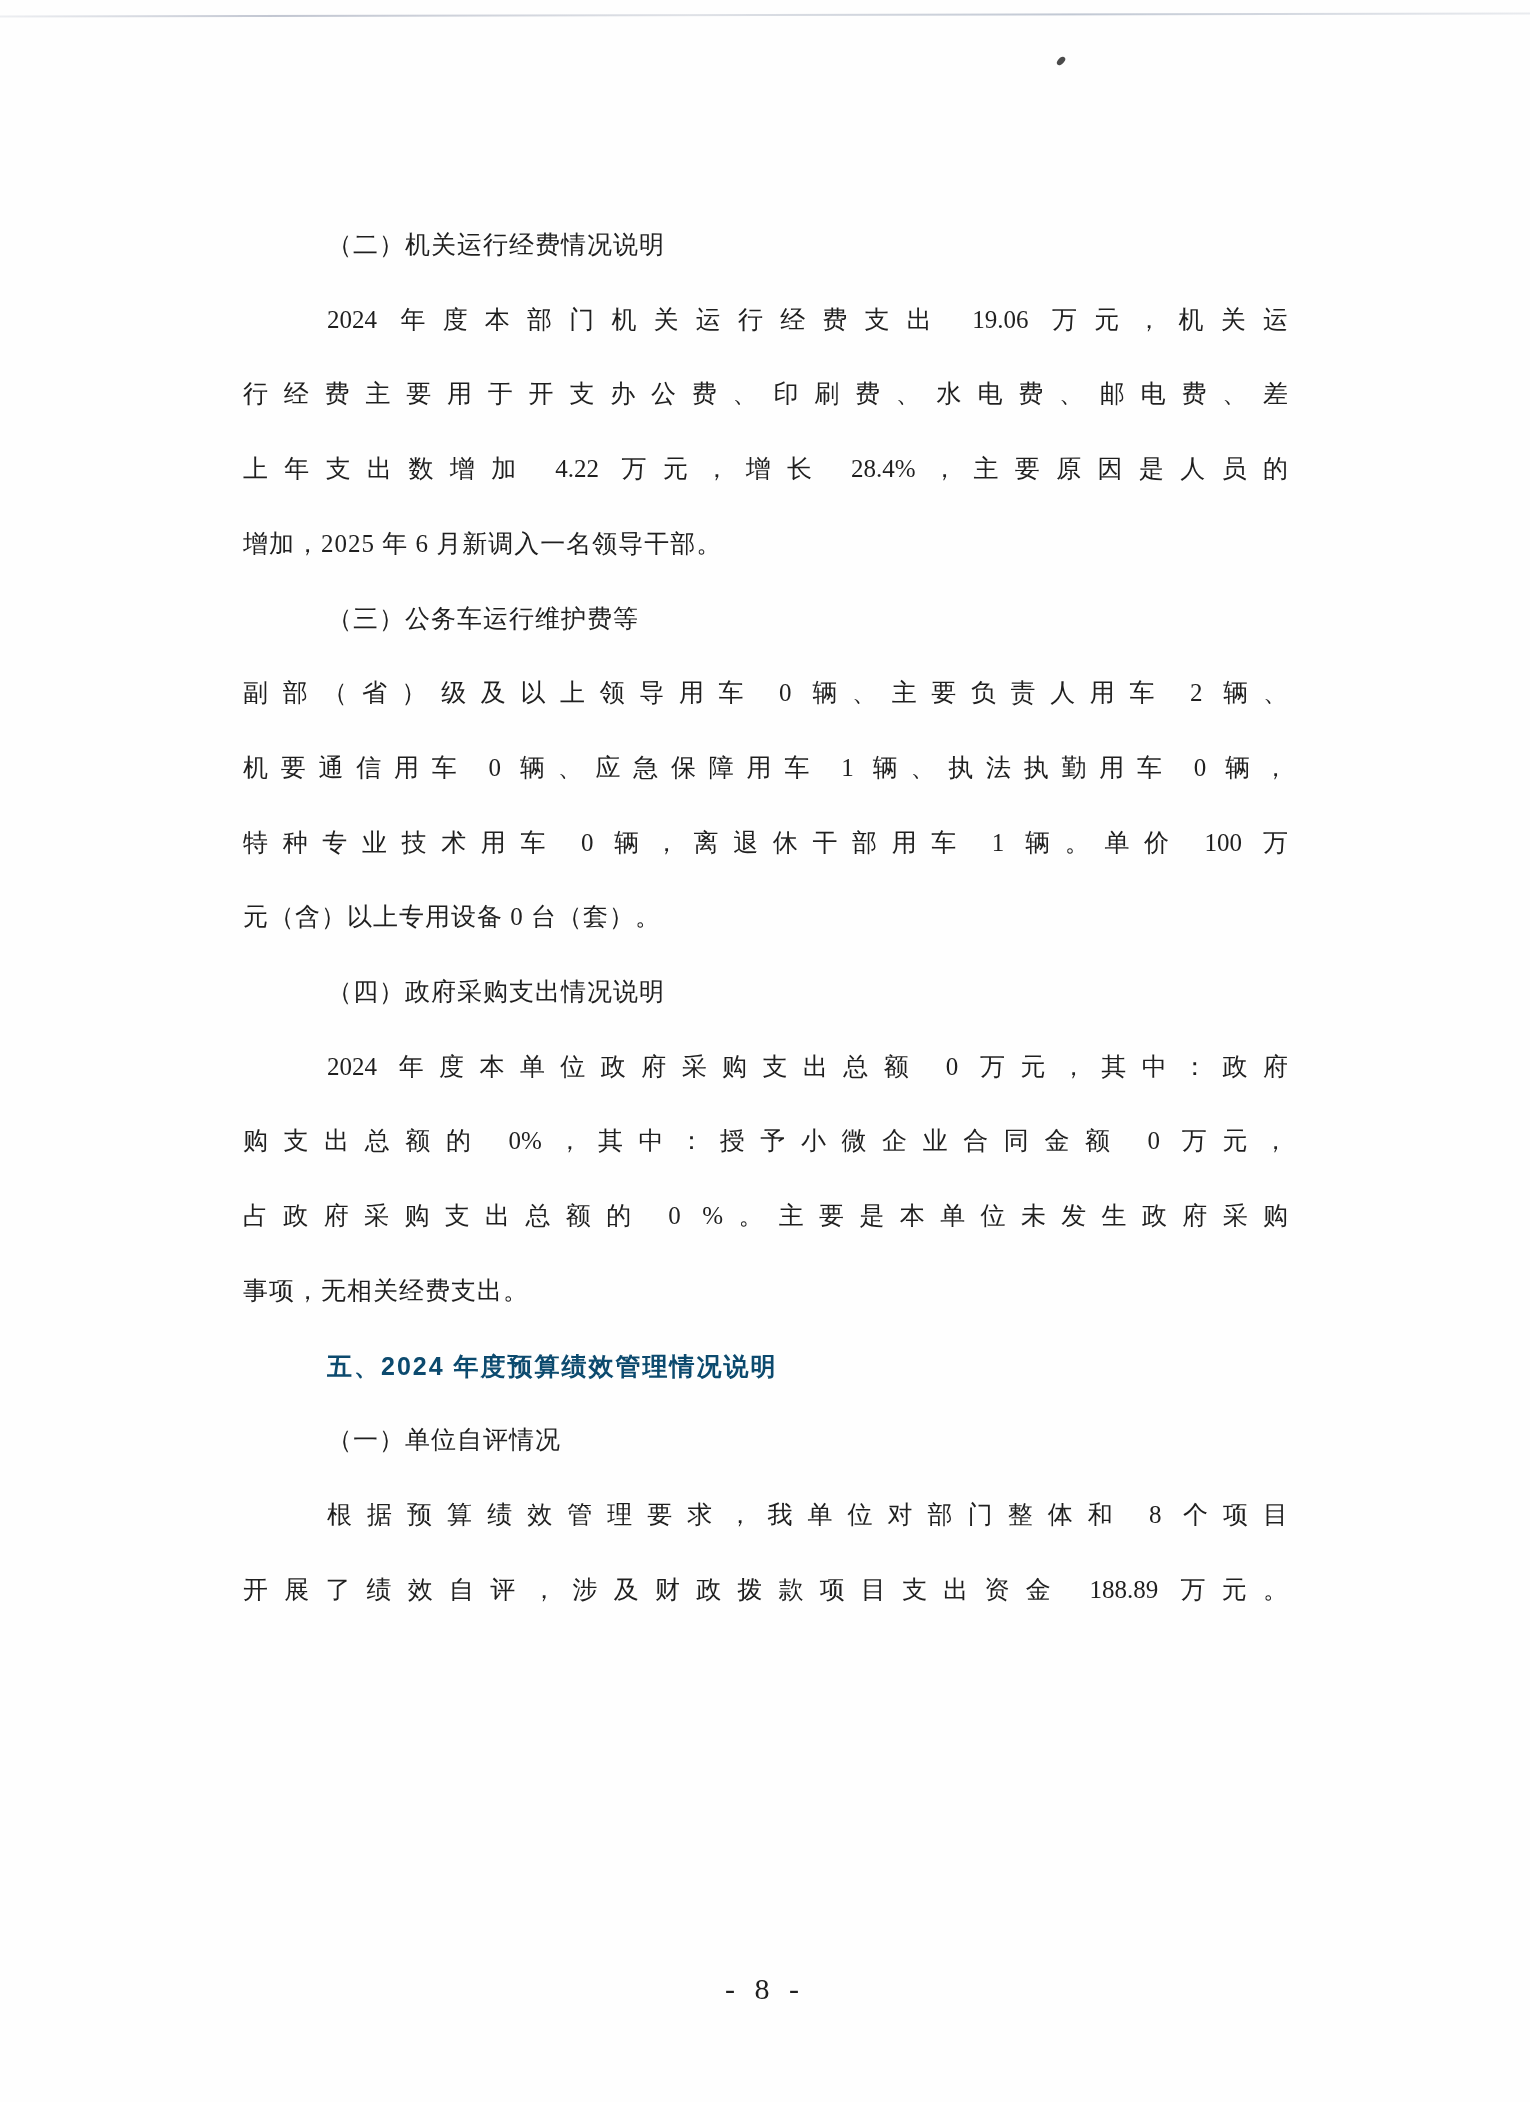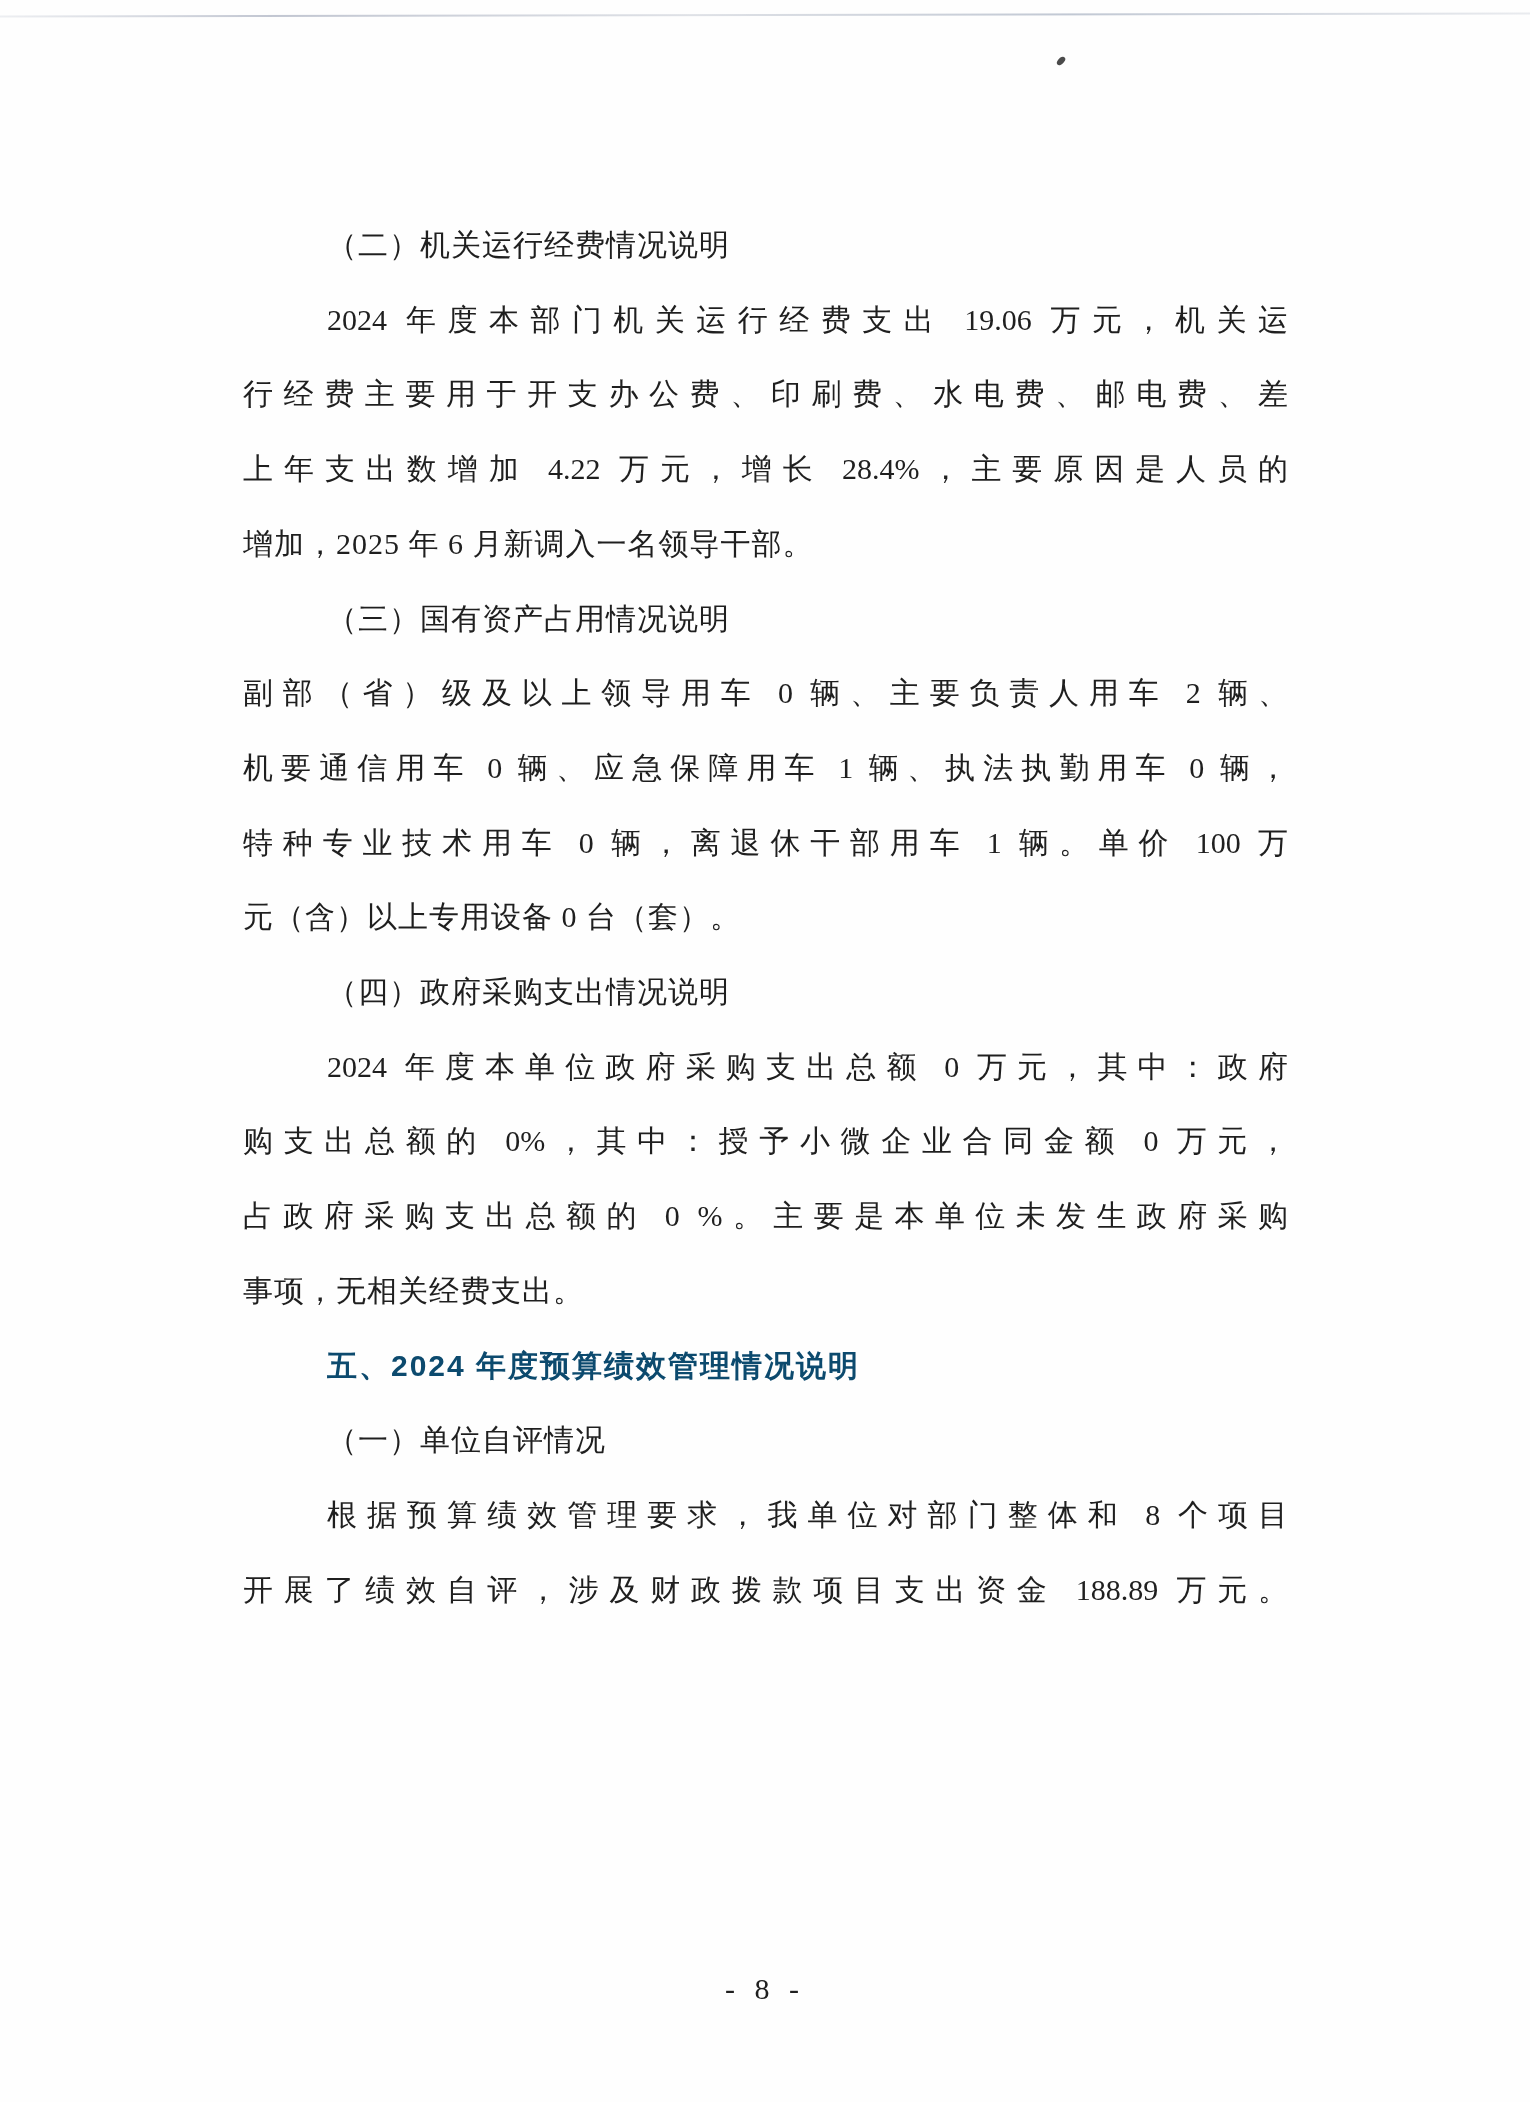--- a/index.html
+++ b/index.html
@@ -43,21 +43,21 @@
     opacity: 0.85;
   }
   .textblock {
     position: absolute;
     left: 243px;
     top: 208px;
     width: 1045px;
     color: #1f1f1f;
   }
   .line {
-    font-size: 30px;
+    font-size: 25px;
     line-height: 74.7px;
     letter-spacing: 1px;
     white-space: nowrap;
     text-align: left;
   }
   .line.justify {
     letter-spacing: 0;
     white-space: normal;
     text-align: justify;
     text-align-last: justify;
@@ -88,21 +88,21 @@
 <div class="page">
   <div class="scan-line"></div>
   <div class="speck"></div>
 
   <div class="textblock">
       <div class="line indent">（二）机关运行经费情况说明</div>
       <div class="line indent justify">2024 年度本部门机关运行经费支出 19.06 万元，机关运</div>
       <div class="line justify">行经费主要用于开支办公费、印刷费、水电费、邮电费、差</div>
       <div class="line justify">上年支出数增加 4.22 万元，增长 28.4%，主要原因是人员的</div>
       <div class="line">增加，2025 年 6 月新调入一名领导干部。</div>
-      <div class="line indent">（三）国有资产占用情况说明</div>
+      <div class="line indent">（三）公务车运行维护费等</div>
       <div class="line justify">副部（省）级及以上领导用车 0 辆、主要负责人用车 2 辆、</div>
       <div class="line justify">机要通信用车 0 辆、应急保障用车 1 辆、执法执勤用车 0 辆，</div>
       <div class="line justify">特种专业技术用车 0 辆，离退休干部用车 1 辆。单价 100 万</div>
       <div class="line">元（含）以上专用设备 0 台（套）。</div>
       <div class="line indent">（四）政府采购支出情况说明</div>
       <div class="line indent justify">2024 年度本单位政府采购支出总额 0 万元，其中：政府</div>
       <div class="line justify">购支出总额的 0%，其中：授予小微企业合同金额 0 万元，</div>
       <div class="line justify">占政府采购支出总额的 0 %。主要是本单位未发生政府采购</div>
       <div class="line">事项，无相关经费支出。</div>
       <div class="line indent bold">五、2024 年度预算绩效管理情况说明</div>

